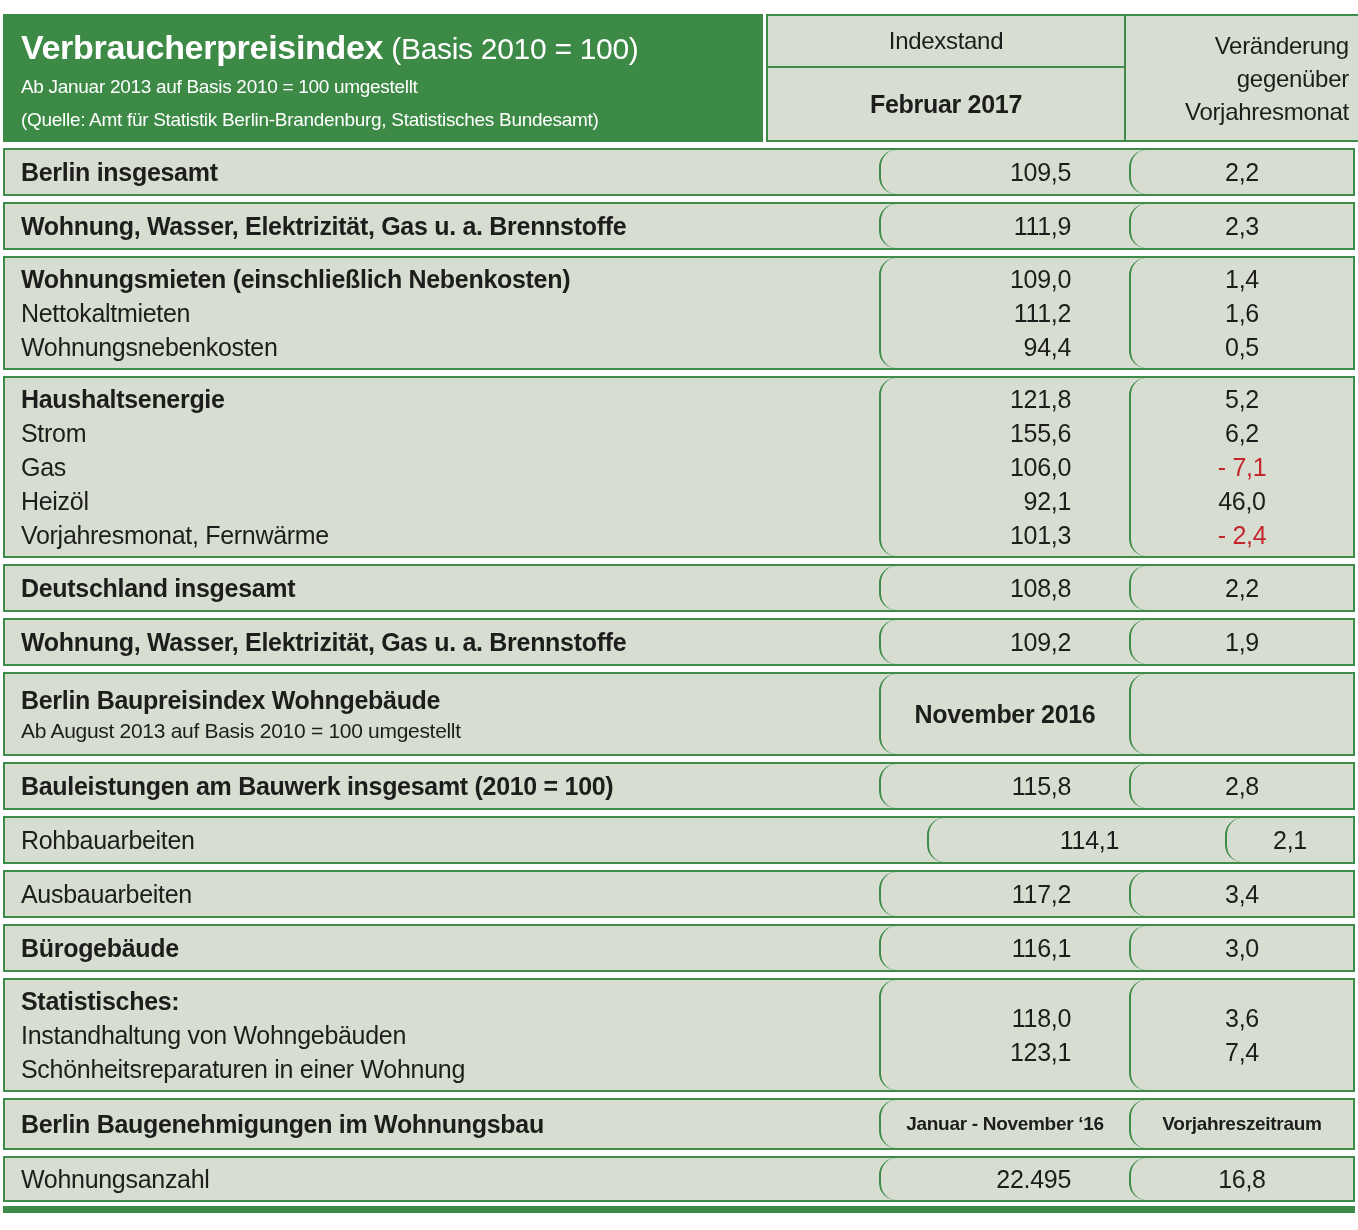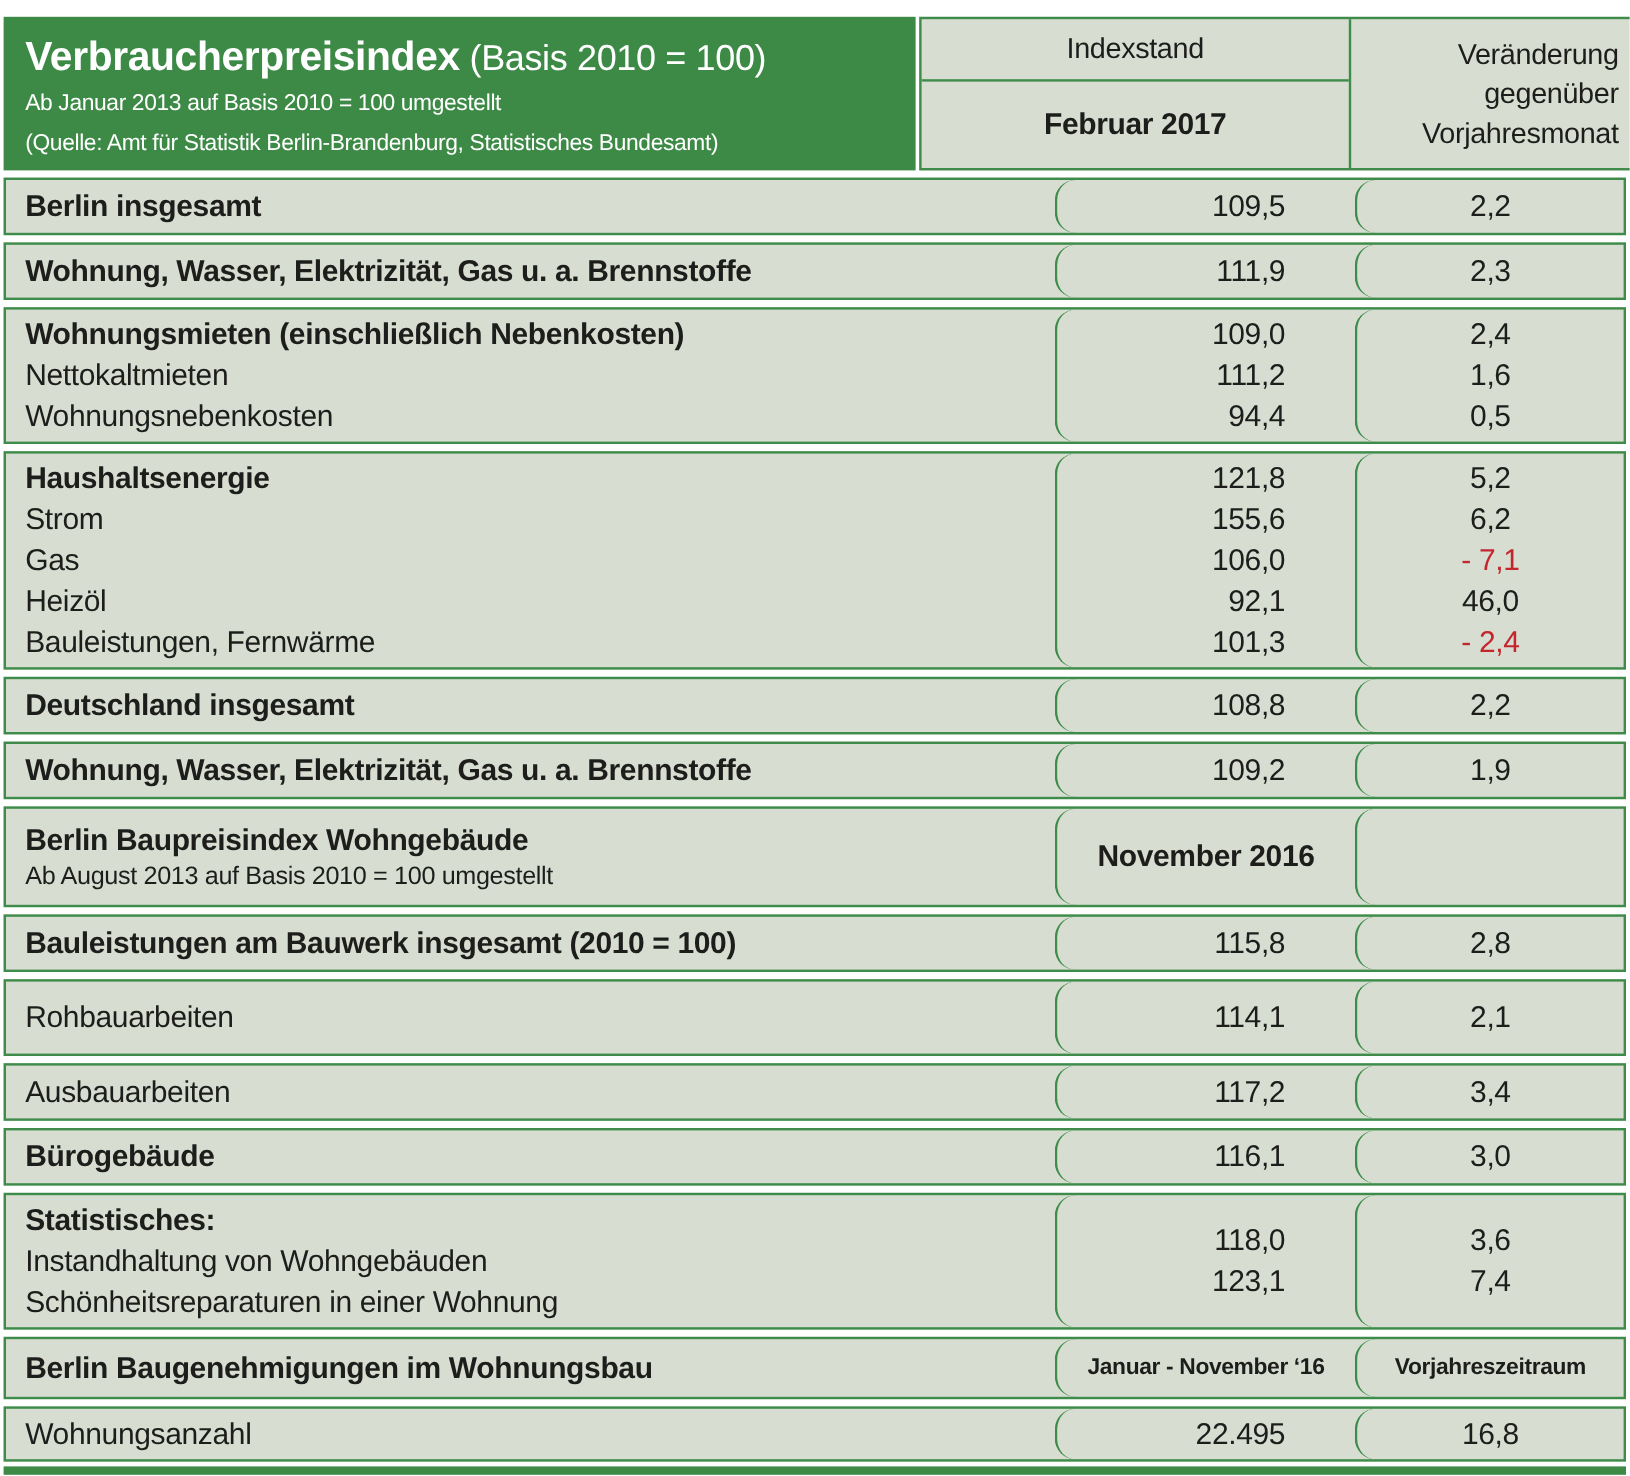--- a/index.html
+++ b/index.html
@@ -113,32 +113,32 @@
           <div class="line bold">Wohnungsmieten (einschließlich Nebenkosten)</div>
           <div class="line">Nettokaltmieten</div>
           <div class="line">Wohnungsnebenkosten</div>
         </div>
         <div class="col">
           <div class="line num">109,0</div>
           <div class="line num">111,2</div>
           <div class="line num">94,4</div>
         </div>
         <div class="col">
-          <div class="line chg">2,4</div>
+          <div class="line chg">1,4</div>
           <div class="line chg">1,6</div>
           <div class="line chg">0,5</div>
         </div>
       </div>
       <div class="block" style="height: 182px;">
         <div class="col label-col">
           <div class="line bold">Haushaltsenergie</div>
           <div class="line">Strom</div>
           <div class="line">Gas</div>
           <div class="line">Heizöl</div>
-          <div class="line">Bauleistungen, Fernwärme</div>
+          <div class="line">Vorjahresmonat, Fernwärme</div>
         </div>
         <div class="col">
           <div class="line num">121,8</div>
           <div class="line num">155,6</div>
           <div class="line num">106,0</div>
           <div class="line num">92,1</div>
           <div class="line num">101,3</div>
         </div>
         <div class="col">
           <div class="line chg">5,2</div>
@@ -186,21 +186,21 @@
         <div class="col label-col">
           <div class="line bold">Bauleistungen am Bauwerk insgesamt (2010 = 100)</div>
         </div>
         <div class="col">
           <div class="line num">115,8</div>
         </div>
         <div class="col">
           <div class="line chg">2,8</div>
         </div>
       </div>
-      <div class="block" style="height: 64px;">
+      <div class="block" style="height: 48px; gap: 48px;">
         <div class="col label-col">
           <div class="line">Rohbauarbeiten</div>
         </div>
         <div class="col">
           <div class="line num">114,1</div>
         </div>
         <div class="col">
           <div class="line chg">2,1</div>
         </div>
       </div>

